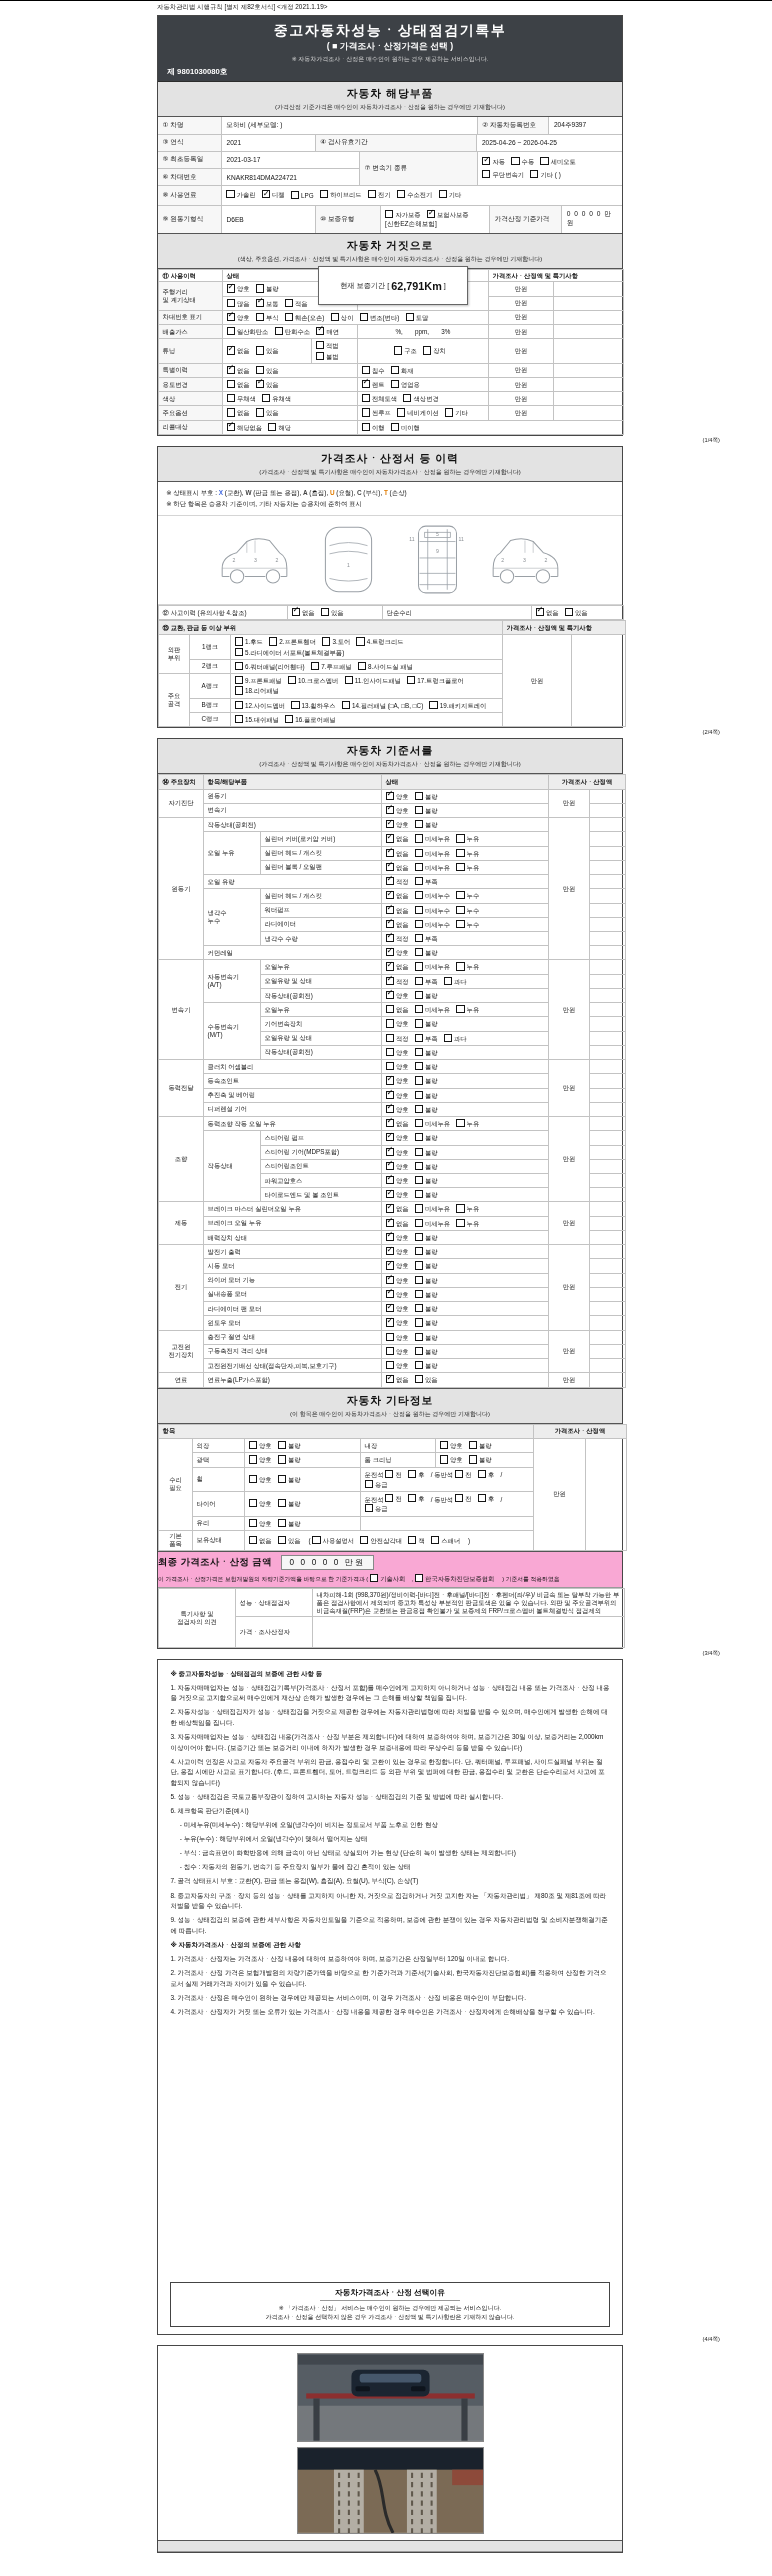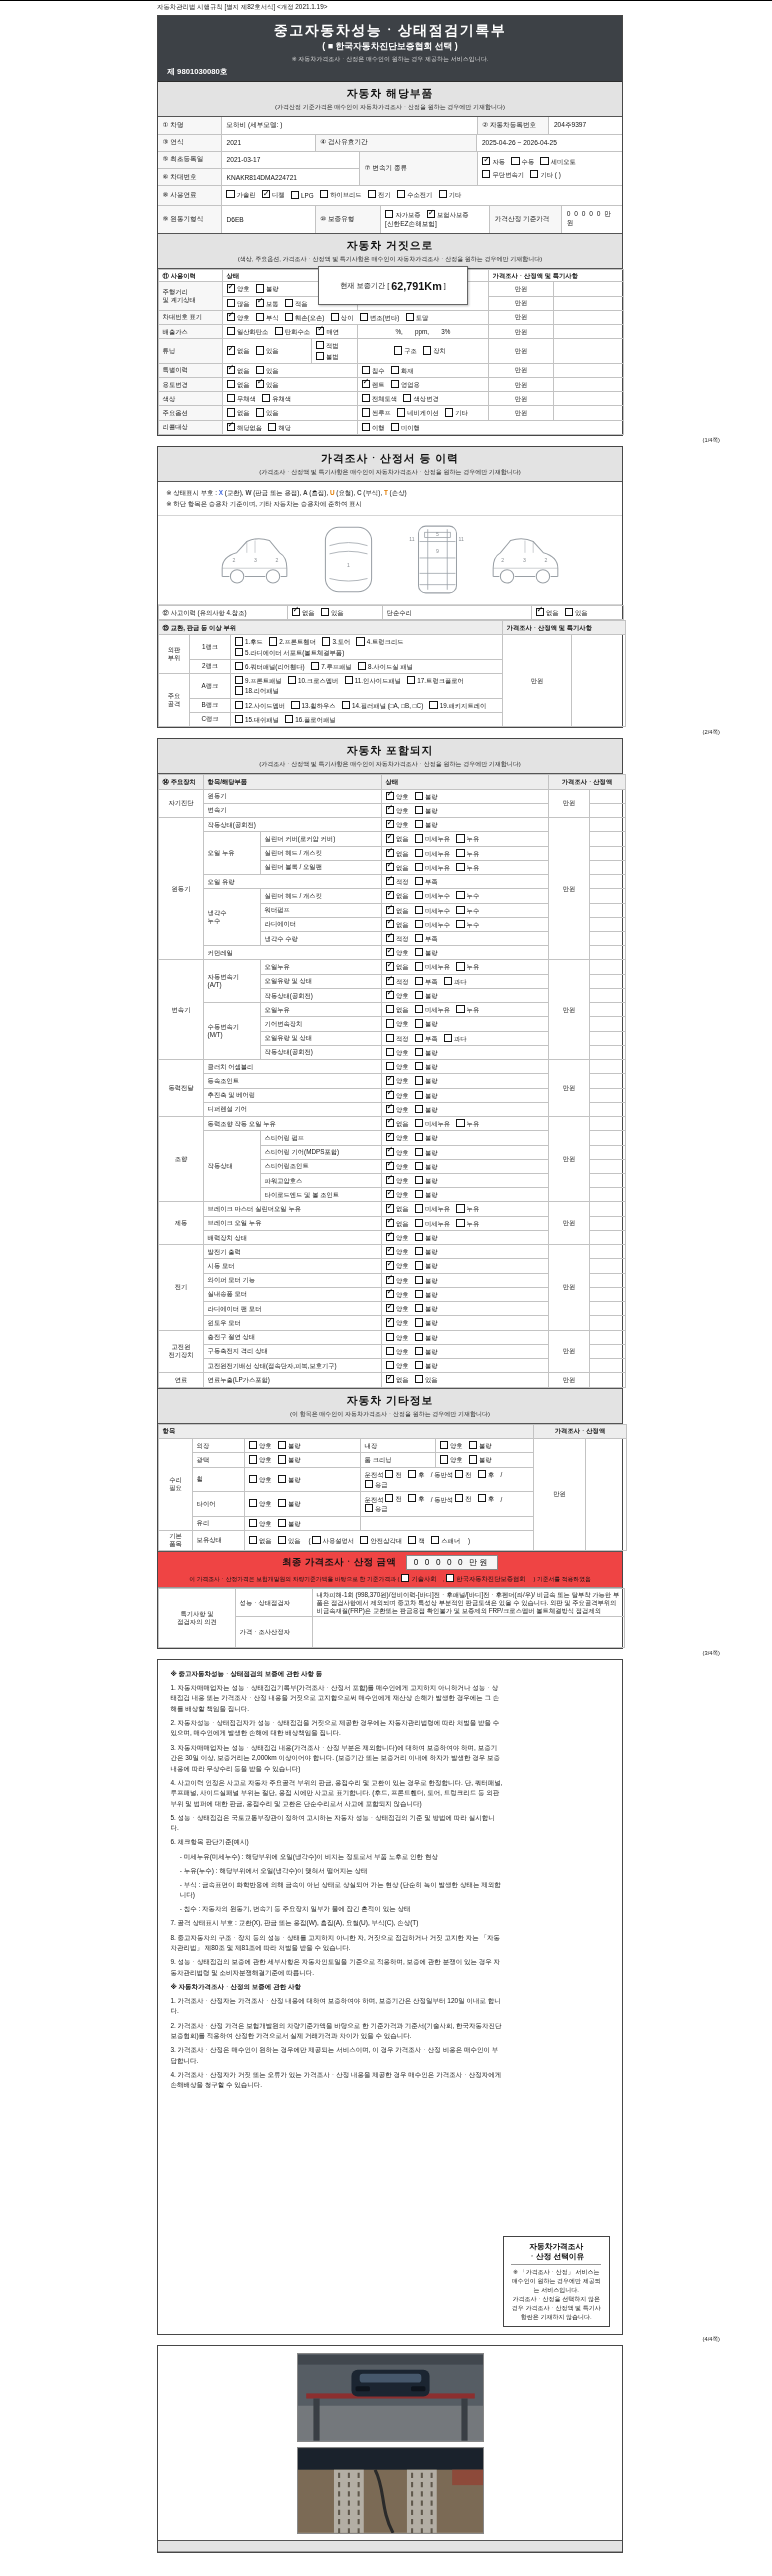--- a/index.html
+++ b/index.html
@@ -55,29 +55,29 @@
           border:0.5px solid #666;box-shadow:1px 1px 2.1px rgba(0,0,0,.25);z-index:5;
           display:flex;align-items:center;justify-content:center;font-size:7.2px}
   .odopop b{font-size:10.8px;margin:0 2.1px}
 
   
   .legend{padding:4.6px 8.2px;border-bottom:0.5px solid #d5d5d5;font-size:6.4px;line-height:1.8}
   .diagrams{display:flex;justify-content:center;align-items:center;gap:17.5px;padding:5.2px 0 6.2px;border-bottom:0.5px solid #d5d5d5}
   .diagrams svg{display:block}
 
   
-  .finalband{background:#ef4444;border-top:1px solid #555;border-bottom:0.5px solid #9a9a9a;
-             text-align:center;padding:3.6px 0 3.1px}
+  .finalband{background:#f9a8d4;border-top:1px solid #555;border-bottom:0.5px solid #9a9a9a;
+             padding:3.6px 0 3.1px}
   .finalband .fb1{font-size:9.3px;font-weight:bold;letter-spacing:0.5px}
   .finalband .fbv{display:inline-block;border:0.5px solid #888;background:#f6f6f6;
                   font-size:8.2px;padding:1px 7.2px;margin-left:7.2px;letter-spacing:2.1px}
   .finalband .fbnote{font-size:5.8px;margin-top:2.6px}
 
   
-  .notesbody{padding:8.2px 12.4px 7.2px;min-height:674px;display:flex;flex-direction:row;box-sizing:border-box}
+  .notesbody{padding:8.2px 12.4px 7.2px;min-height:674px;display:flex;flex-direction:column;box-sizing:border-box}
   .nline{font-size:6.5px;line-height:1.62;margin-bottom:3.6px}
   .nline.b{font-weight:bold}
   .nline.i1{padding-left:9.3px}
   .reasonbox{margin-top:auto;border:1px solid #444;padding:4.1px 7.2px;text-align:center}
   .reasonbox .rt{font-size:7.7px;font-weight:bold;border-bottom:0.5px solid #999;display:inline-block;padding:1px 15.5px 2.1px;margin-bottom:3.1px}
   .reasonbox .rl{font-size:6px;line-height:1.5}
 
   
   .photoarea{padding:6.2px 0;display:flex;flex-direction:column;align-items:center;gap:5.2px}
   .photoarea svg{display:block;border:0.5px solid #888}
@@ -88,21 +88,21 @@
 </head>
 <body>
 
 <div class="page">
 
   <div class="topnote">자동차관리법 시행규칙 [별지 제82호서식] &lt;개정 2021.1.19&gt;</div>
 
   <div class="sheet">
     <div class="dochead">
       <div class="t1">중고자동차성능ㆍ상태점검기록부</div>
-      <div class="t2">( ■ 한국자동차진단보증협회 선택 )</div>
+      <div class="t2">( ■ 가격조사ㆍ산정가격은 선택 )</div>
       <div class="t3">※ 자동차가격조사ㆍ산정은 매수인이 원하는 경우 제공하는 서비스입니다.</div>
       <div class="docno">제 9801030080호</div>
     </div>
 
     <div class="band">
       <div class="bt">자동차 해당부품</div>
       <div class="bs">(가격산정 기준가격은 매수인이 자동차가격조사ㆍ산정을 원하는 경우에만 기재합니다)</div>
     </div>
 
     <div class="basicwrap">
@@ -389,21 +389,21 @@
             </tr>
           </tbody>
         </table>
       </div>
   </div>
 
   <div class="marker">(2/4쪽)</div>
 
   <div class="sheet">
     <div class="band">
-      <div class="bt">자동차 포함되지</div>
+      <div class="bt">자동차 기준서를</div>
       <div class="bs">(가격조사ㆍ산정액 및 특기사항은 매수인이 자동차가격조사ㆍ산정을 원하는 경우에만 기재합니다)</div>
     </div>
     <div>
         <table class="grid">
           <colgroup>
             <col style="width: 45px;">
             <col style="width: 57px;">
             <col style="width: 121px;">
             <col style="width: 167px;">
             <col style="width: 41px;">

